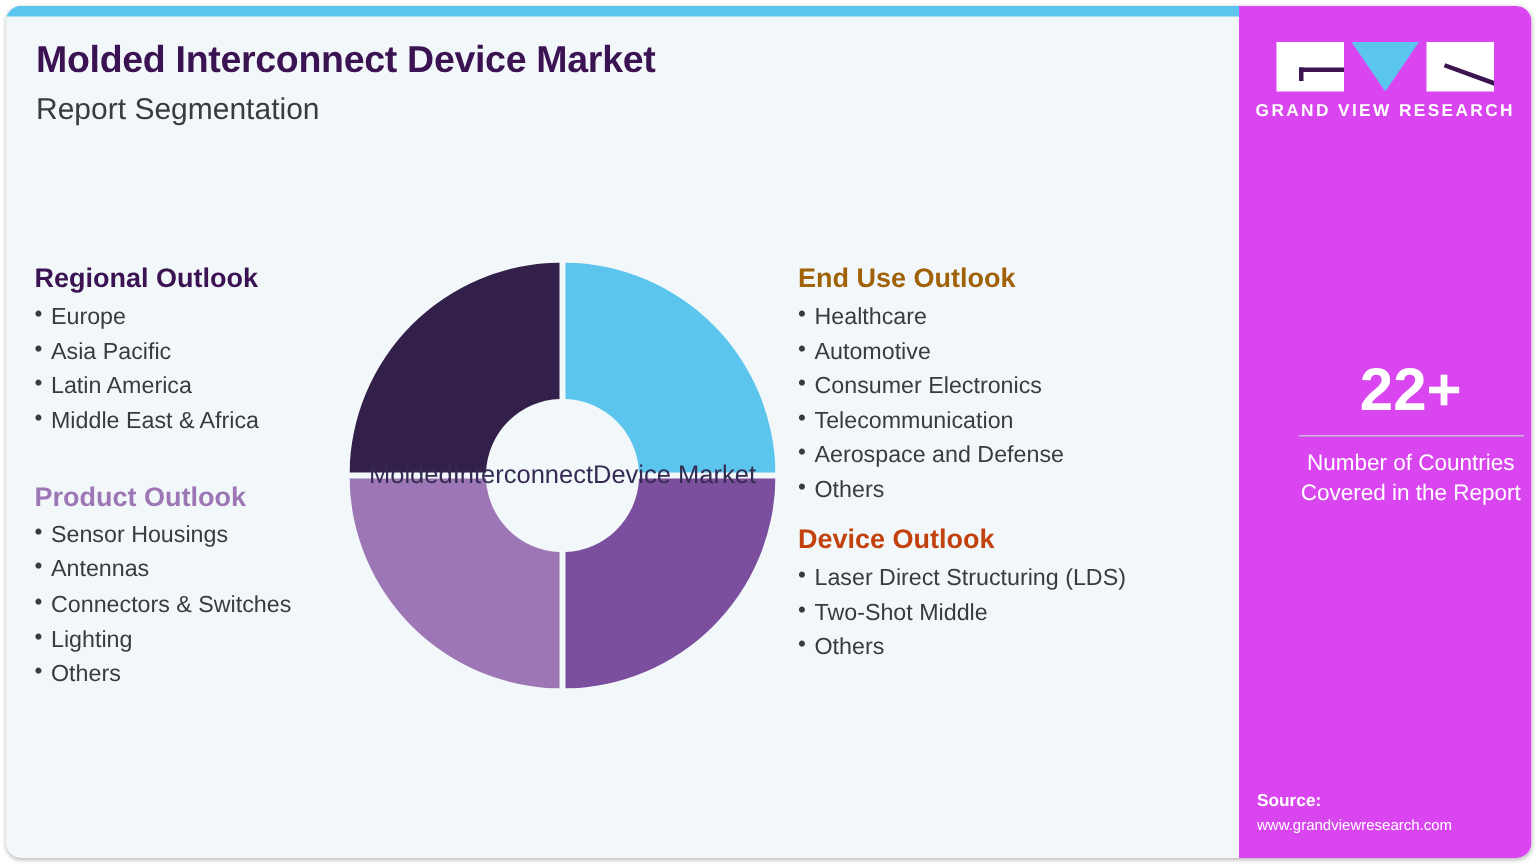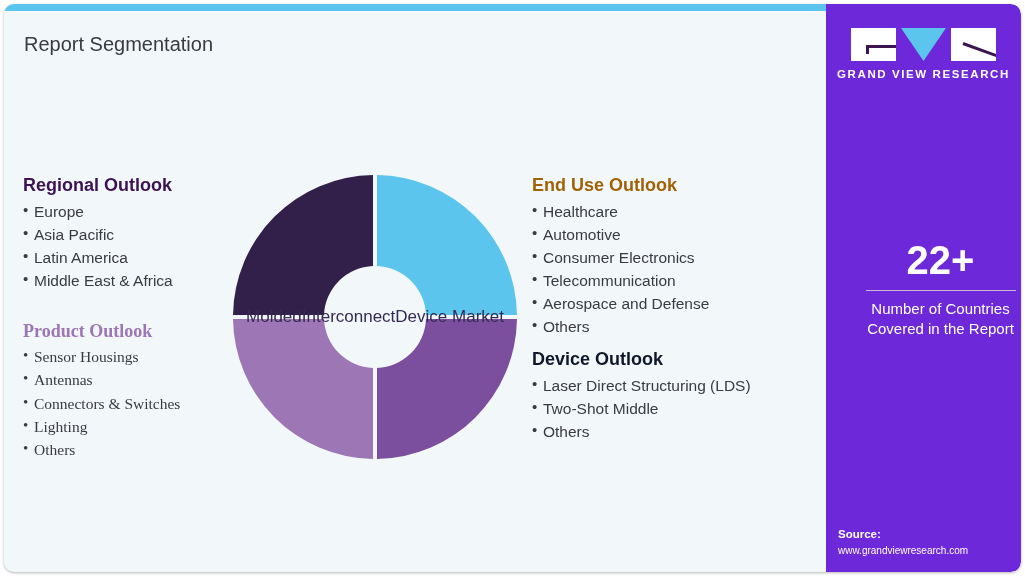--- a/index.html
+++ b/index.html
@@ -36,21 +36,21 @@
   .col-right{left:528px;top:170px;width:290px;}
 
   .grp{margin:0 0 0 0;}
   .grp + .grp{margin-top:20px;}
   .grp-title{
     font-size:18px;font-weight:bold;margin:0 0 3px 0;line-height:1.25;
   }
   .grp-title.c-dark{color:#3c1352;}
   .grp-title.c-lightpurple{color:#9d76b5;}
   .grp-title.c-blue{color:#a16207;}
-  .grp-title.c-purple{color:#0f172a;}
+  .grp-title.c-purple{color:#c2410c;}
 
   ul.items{list-style:none;margin:0;padding:0;}
   ul.items li{
     font-size:15.5px;color:#3a3a42;line-height:1.49;
     padding-left:11px;position:relative;white-space:nowrap;
   }
   ul.items li:before{
     content:"\2022";position:absolute;left:0;top:-1px;color:#3a3a42;font-size:15px;
   }
 
@@ -65,21 +65,21 @@
     display:flex;flex-direction:row;align-items:center;justify-content:center;
     pointer-events:none;
   }
   .donut-center span{
     font-size:17px;color:#352a52;line-height:1.52;text-align:center;display:block;
   }
 
   
   .panel{
     position:absolute;left:822px;top:0;width:195px;height:568px;
-    background:#6d28d9;border-top-right-radius:10px;border-bottom-right-radius:10px;
+    background:#d946ef;border-top-right-radius:10px;border-bottom-right-radius:10px;
   }
   
   .logo{position:absolute;left:0;top:24px;width:195px;text-align:center;}
   .logo-marks{display:flex;justify-content:center;align-items:flex-start;gap:5px;height:33px;}
   .logo-g{position:relative;width:45px;height:33px;background:#ffffff;}
   .logo-g:after{
     content:"";position:absolute;left:15px;top:17px;width:30px;height:3px;background:#3b1450;
   }
   .logo-g:before{
     content:"";position:absolute;left:15px;top:17px;width:3px;height:9px;background:#3b1450;
@@ -107,36 +107,37 @@
 </style>
 </head>
 <body>
 
 <div class="canvas">
   <div class="card">
 
     <div class="top-accent"></div>
 
     <div class="header">
+      <h1 class="title">Molded Interconnect Device Market</h1>
       <p class="subtitle">Report Segmentation</p>
     </div>
 
     <div class="col col-left">
 
       <div class="grp">
         <div class="grp-title c-dark">Regional Outlook</div>
         <ul class="items">
           <li>Europe</li>
           <li>Asia Pacific</li>
           <li>Latin America</li>
           <li>Middle East &amp; Africa</li>
         </ul>
       </div>
 
-      <div class="grp" style="margin-top:28px;font-family:Liberation Serif, serif;">
+      <div class="grp" style="margin-top:28px;">
         <div class="grp-title c-lightpurple">Product Outlook</div>
         <ul class="items">
           <li>Sensor Housings</li>
           <li>Antennas</li>
           <li>Connectors &amp; Switches</li>
           <li>Lighting</li>
           <li>Others</li>
         </ul>
       </div>
 

